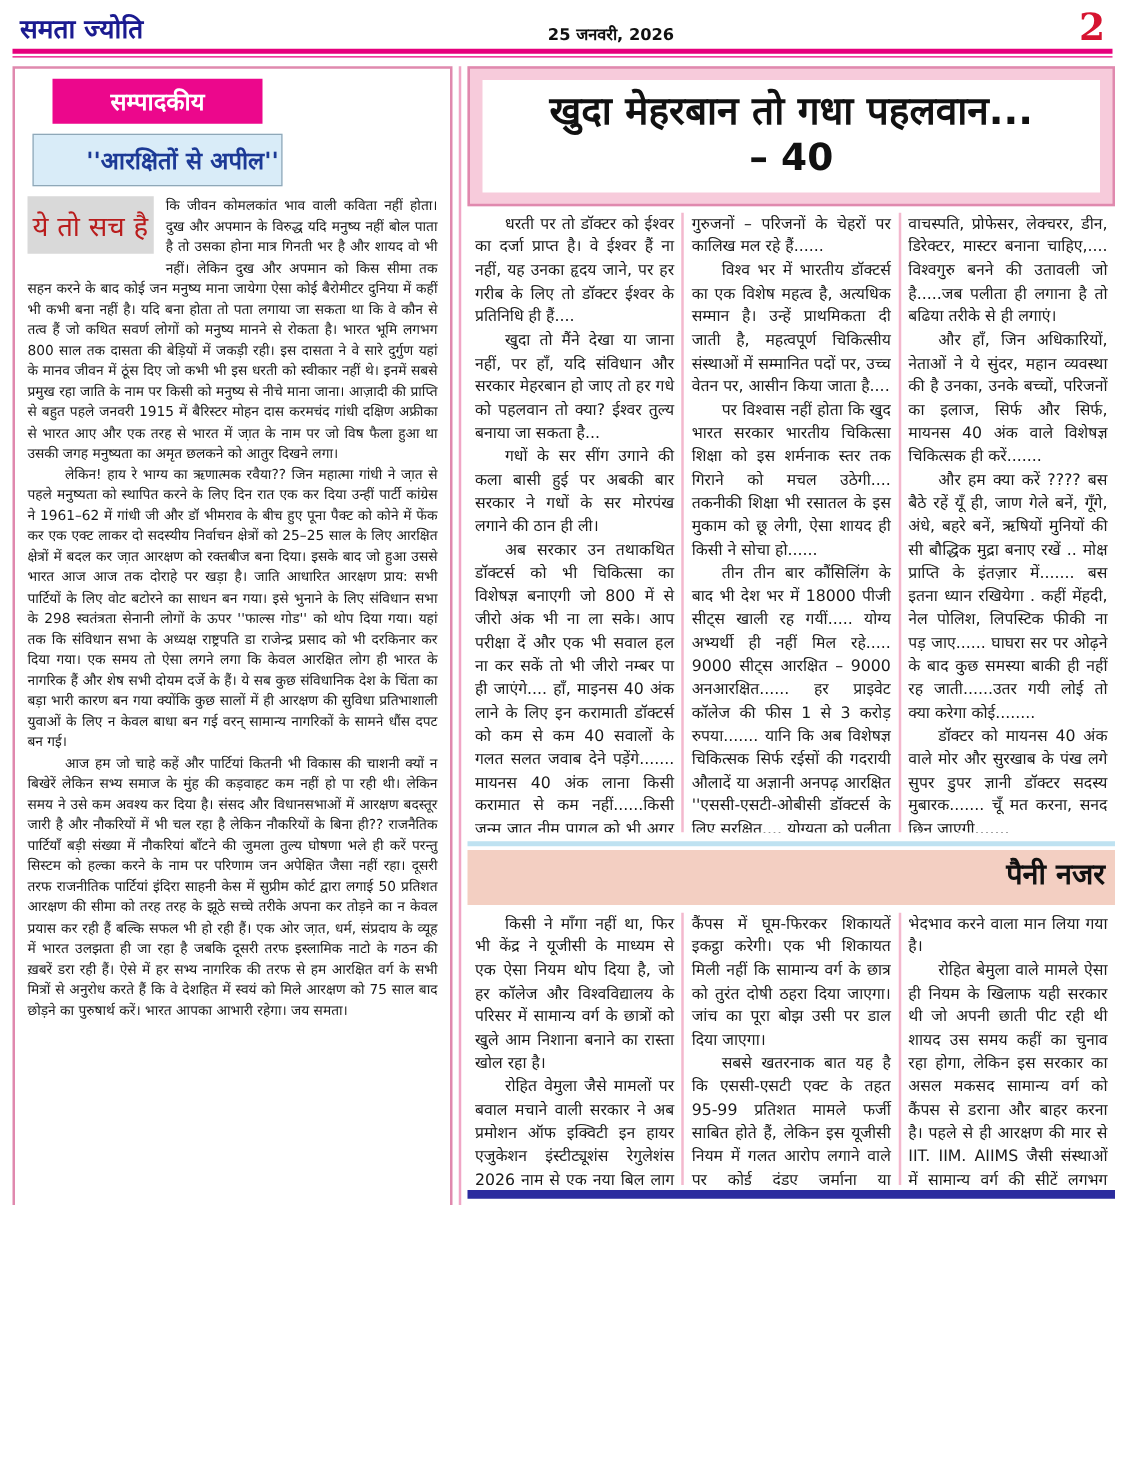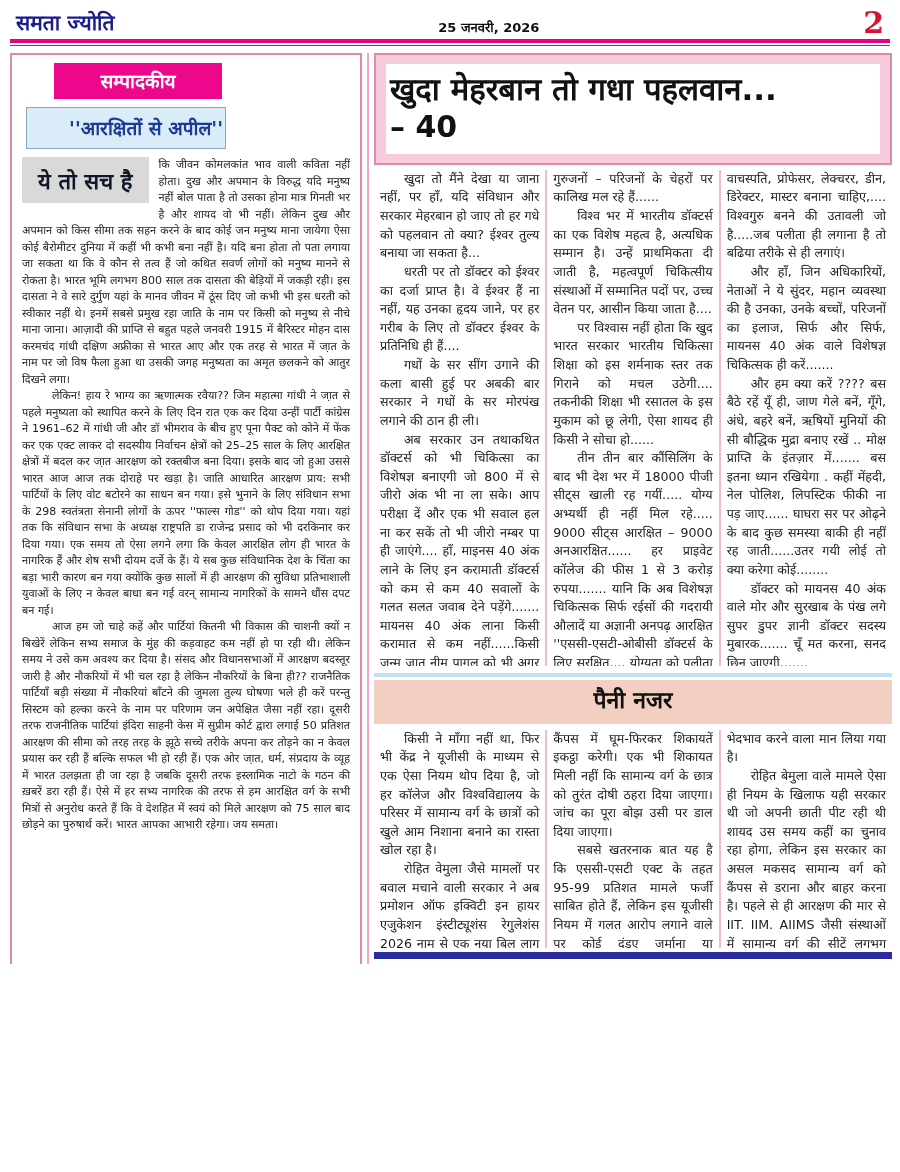--- a/index.html
+++ b/index.html
@@ -15,45 +15,45 @@
   .mast-page{color:#d61430;font-weight:bold;font-size:30px;line-height:0.9;
     font-family:"DejaVu Serif","Liberation Serif",serif;}
   .rule-thick{height:4px;background:#e6007d;margin:0 10px;}
   .rule-thin{height:1px;background:#e6007d;margin:2px 10px 0 10px;}
   
   .content{display:flex;padding:7px 8px 0 10px;gap:5px;}
   .v-rule{width:2px;background:#f0a6c6;}
   
   .editorial{width:352px;height:1056px;border:2px solid #e089ae;box-sizing:border-box;
     padding:6px 10px 4px 10px;overflow:hidden;flex:none;}
-  .ed-label{width:168px;margin:2px 0 0 32px;background:#ec078c;color:#fff;
+  .ed-label{width:168px;margin:2px 0 0 20px;background:#ec078c;color:#fff;
     text-align:center;font-weight:bold;font-size:19px;padding:5px 0;}
   .ed-title{width:200px;margin:8px 0 8px 4px;background:#d9ecf8;border:1px solid #8fa8b8;
     color:#1c3a96;font-weight:bold;font-size:19px;text-align:right;padding:7px 2px;box-sizing:border-box;}
-  .ed-lead{float:left;background:#d9d9d9;font-weight:bold;font-size:22px;
-    padding:8px 16px;margin:0 10px 4px 0;color:#0f172a;}
+  .ed-lead{float:left;background:#d9d9d9;font-weight:normal;font-size:22px;
+    padding:8px 4px;margin:0 10px 4px 0;color:#b91c1c;}
   .ed-body p{margin:0;text-align:justify;font-size:11px;line-height:1.5;text-indent:30px;}
   .ed-body p.first{text-indent:0;}
   
   .rightcol{flex:1;min-width:0;}
   .a1-headbox{border:2px solid #e089ae;background:#f7cbdb;padding:9px 10px;}
-  .a1-headinner{background:#fff;text-align:left;padding:6px 4px 10px 4px;}
+  .a1-headinner{background:#fff;text-align:center;padding:6px 4px 10px 4px;}
   .a1-title{font-weight:bold;font-size:31px;line-height:1.25;color:#111;}
   .a1-title2{font-weight:bold;font-size:30px;color:#111;}
   .cols{display:flex;margin-top:5px;height:496px;overflow:hidden;}
   .col{flex:1;min-width:0;padding:0 6px;}
   .col + .col{border-left:2px solid #f3b9ce;}
   .cols p{margin:0;text-align:justify;font-size:12.6px;line-height:1.48;text-indent:24px;}
   .cols p.cont{text-indent:0;}
   
   .lightblue-rule{height:4px;background:#bfe2f1;margin:7px 0 0 0;}
   .a2-head{background:#f3cfc2;text-align:center;font-weight:bold;color:#111;
     padding:6px 8px 8px 8px;margin-top:3px;line-height:1.3;}
   .a2-head .l1{font-size:23px;}
-  .a2-head .l2{font-size:23px;}
+  .a2-head .l2{font-size:23px;text-align:right;}
   .cols2{display:flex;margin-top:6px;height:218px;overflow:hidden;}
   .blue-bar{height:7px;background:#2b2b9e;margin-top:4px;}
   
   .bottomrow{display:flex;gap:8px;margin-top:6px;height:90px;flex-direction:column;}
   .factbox{width:218px;flex:none;display:flex;flex-direction:column;}
   .fact-head{background:#29b5e8;color:#fff;font-weight:bold;font-size:15.5px;
     padding:4px 6px;white-space:nowrap;}
   .fact-body{flex:1;background:#cfe9fa;color:#1b2f9e;font-weight:bold;text-align:center;
     font-size:14px;line-height:1.45;padding:5px 6px;}
   .poembox{flex:1;background:#ec4899;color:#fff;font-weight:bold;font-size:16.5px;
@@ -101,22 +101,22 @@
 
       <div class="a1-headbox">
         <div class="a1-headinner">
           <div class="a1-title">खुदा मेहरबान तो गधा पहलवान...</div>
           <div class="a1-title2">– 40</div>
         </div>
       </div>
 
       <div class="cols">
         <div class="col">
+          <p>धरती पर तो डॉक्टर को ईश्वर का दर्जा प्राप्त है। वे ईश्वर हैं ना नहीं, यह उनका हृदय जाने, पर हर गरीब के लिए तो डॉक्टर ईश्वर के प्रतिनिधि ही हैं....</p>
           <p>खुदा तो मैंने देखा या जाना नहीं, पर हाँ, यदि संविधान और सरकार मेहरबान हो जाए तो हर गधे को पहलवान तो क्या? ईश्वर तुल्य बनाया जा सकता है...</p>
-          <p>धरती पर तो डॉक्टर को ईश्वर का दर्जा प्राप्त है। वे ईश्वर हैं ना नहीं, यह उनका हृदय जाने, पर हर गरीब के लिए तो डॉक्टर ईश्वर के प्रतिनिधि ही हैं....</p>
           <p>गधों के सर सींग उगाने की कला बासी हुई पर अबकी बार सरकार ने गधों के सर मोरपंख लगाने की ठान ही ली।</p>
           <p>अब सरकार उन तथाकथित डॉक्टर्स को भी चिकित्सा का विशेषज्ञ बनाएगी जो 800 में से जीरो अंक भी ना ला सके। आप परीक्षा दें और एक भी सवाल हल ना कर सकें तो भी जीरो नम्बर पा ही जाएंगे.... हाँ, माइनस 40 अंक लाने के लिए इन करामाती डॉक्टर्स को कम से कम 40 सवालों के गलत सलत जवाब देने पड़ेंगे....... मायनस 40 अंक लाना किसी करामात से कम नहीं......किसी जन्म जात नीम पागल को भी अगर नीट पीजी परीक्षा में बैठा दें तो उसके लिए भी सरकार विशेषज्ञ बनाने के लिए लाल कालीन बिछा देगी....... पर उन प्रोफेसर्स को भी धिक्कार है जिनके पढाए हुए डॉक्टर्स 800 में से जीरो अंक भी ना ला पाए..... और निश्चित ही उन डॉक्टर्स पर भी हज़ार बार लानत जो अपने</p>
         </div>
         <div class="col">
           <p class="cont">गुरुजनों – परिजनों के चेहरों पर कालिख मल रहे हैं......</p>
           <p>विश्व भर में भारतीय डॉक्टर्स का एक विशेष महत्व है, अत्यधिक सम्मान है। उन्हें प्राथमिकता दी जाती है, महत्वपूर्ण चिकित्सीय संस्थाओं में सम्मानित पदों पर, उच्च वेतन पर, आसीन किया जाता है....</p>
           <p>पर विश्वास नहीं होता कि खुद भारत सरकार भारतीय चिकित्सा शिक्षा को इस शर्मनाक स्तर तक गिराने को मचल उठेगी.... तकनीकी शिक्षा भी रसातल के इस मुकाम को छू लेगी, ऐसा शायद ही किसी ने सोचा हो......</p>
           <p>तीन तीन बार कौंसिलिंग के बाद भी देश भर में 18000 पीजी सीट्स खाली रह गयीं..... योग्य अभ्यर्थी ही नहीं मिल रहे..... 9000 सीट्स आरक्षित – 9000 अनआरक्षित...... हर प्राइवेट कॉलेज की फीस 1 से 3 करोड़ रुपया....... यानि कि अब विशेषज्ञ चिकित्सक सिर्फ रईसों की गदरायी औलादें या अज्ञानी अनपढ़ आरक्षित ''एससी-एसटी-ओबीसी डॉक्टर्स के लिए सुरक्षित.... योग्यता को पलीता लगाने में हम सब जी जान से जुटे हैं...</p>
 
         </div>

